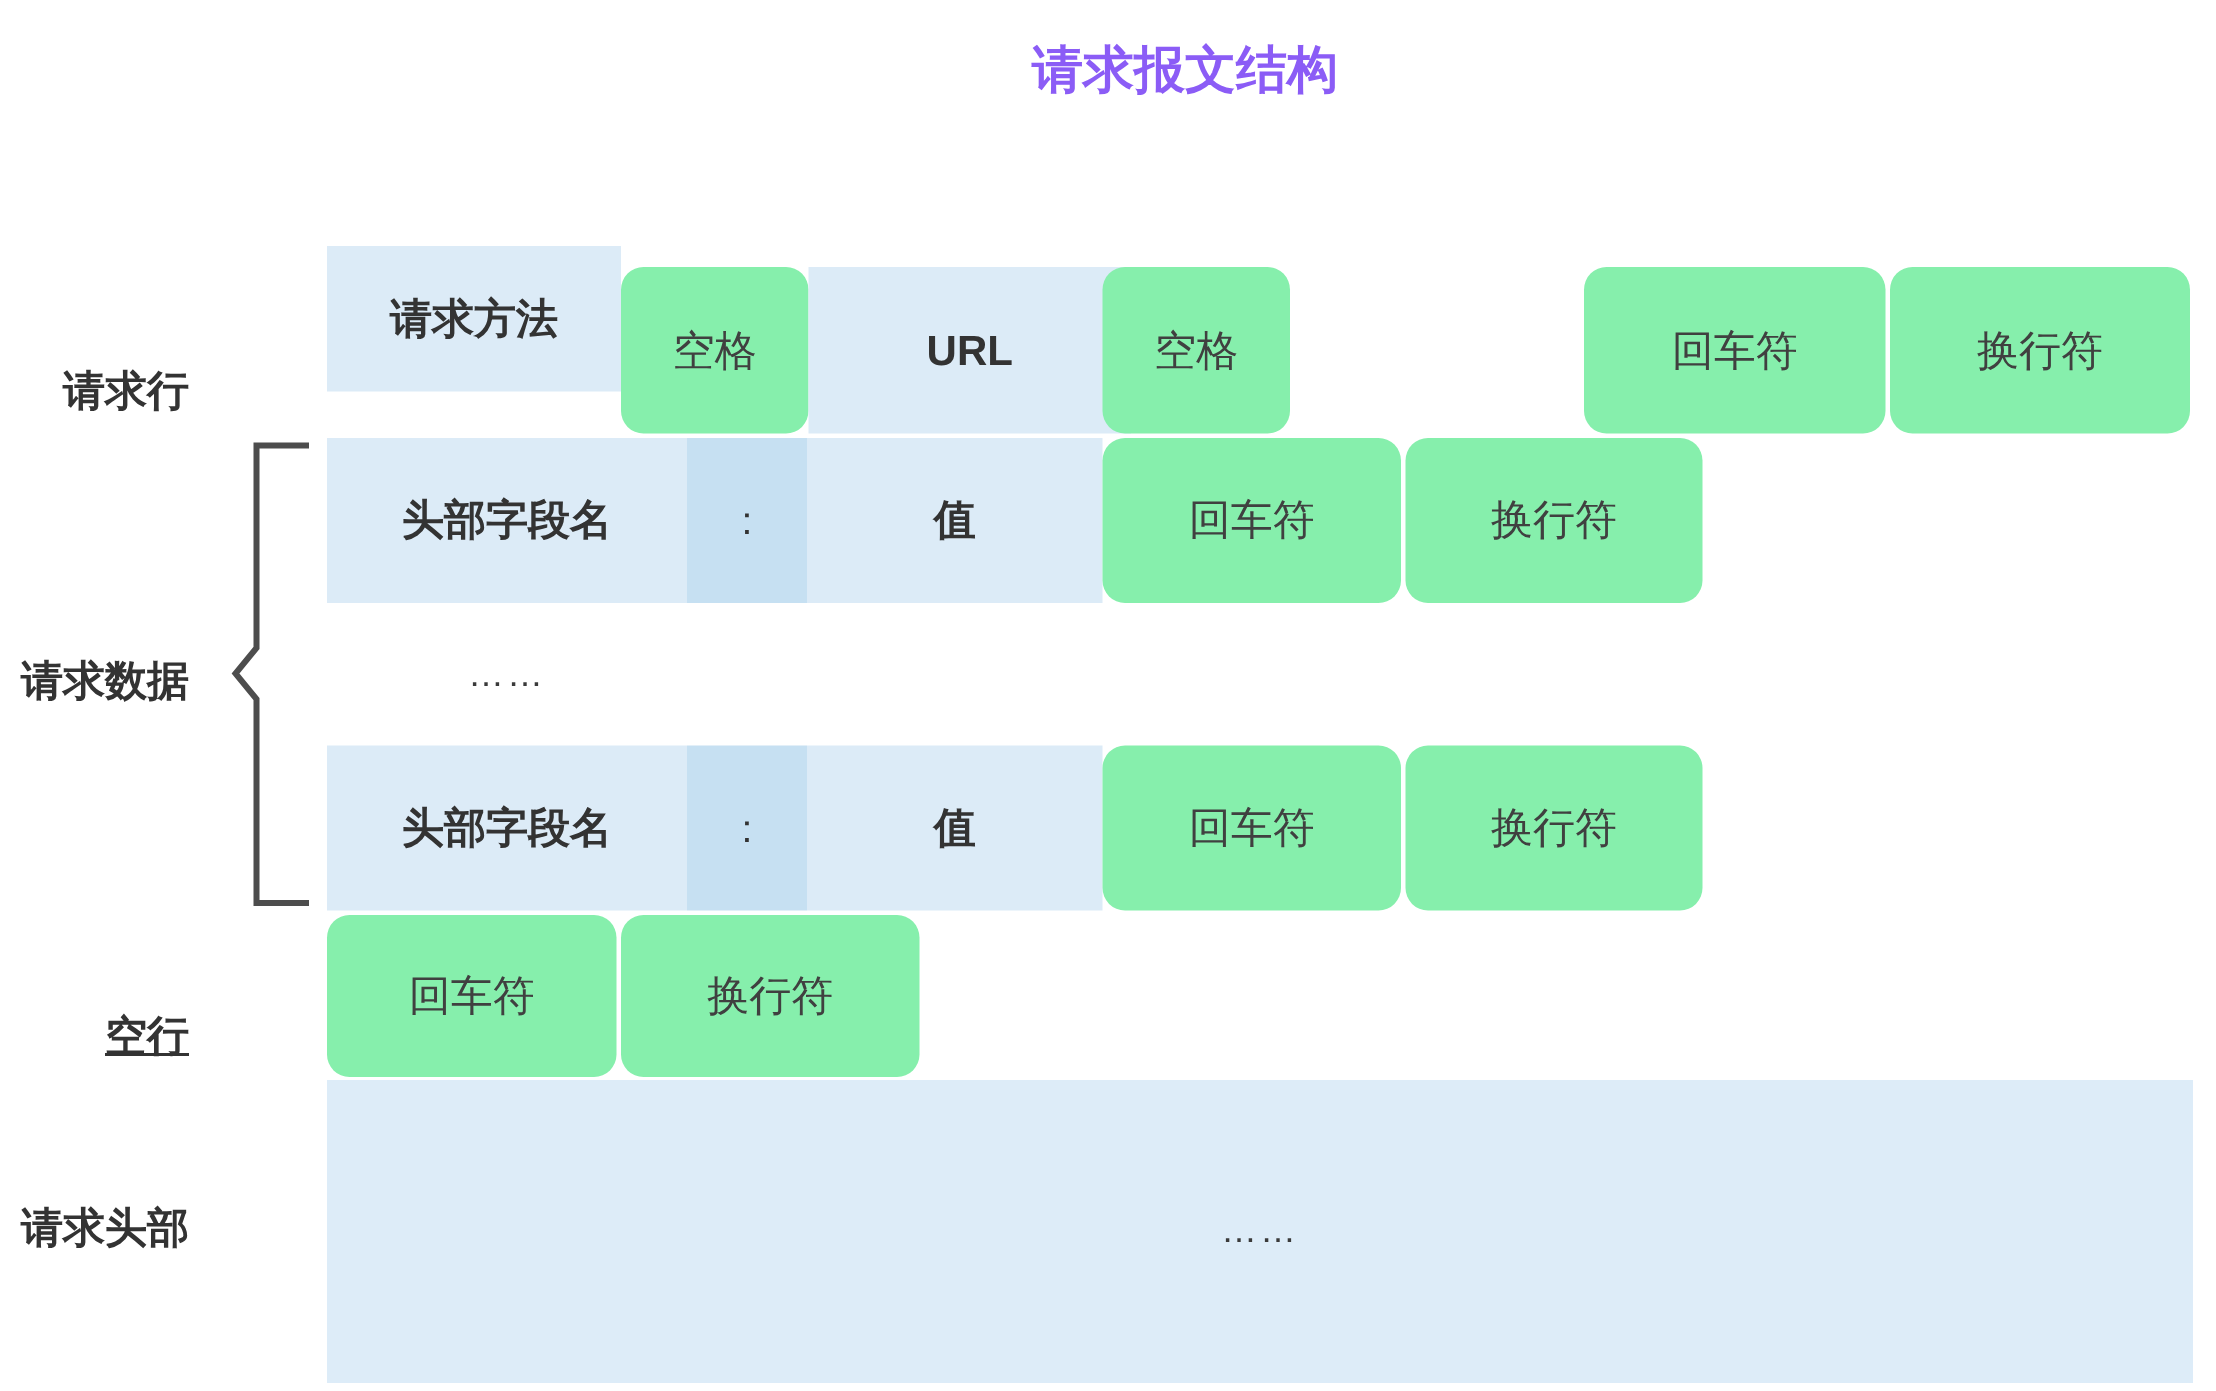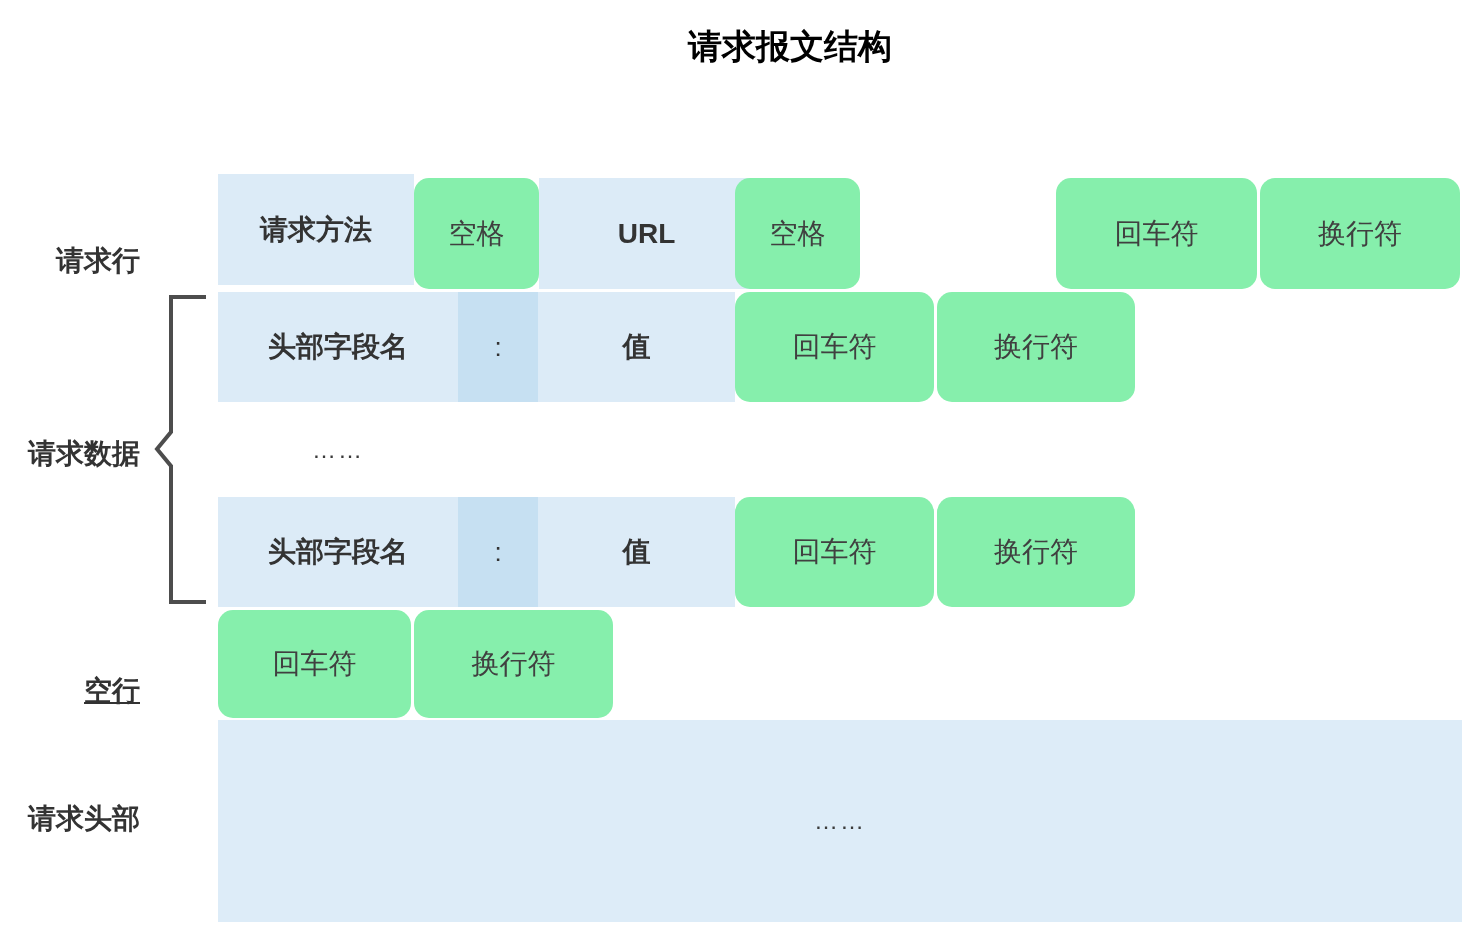--- a/index.html
+++ b/index.html
@@ -15,34 +15,33 @@
     background: #ffffff;
     overflow: hidden;
   }
   .title {
     position: absolute;
     top: 24px;
     left: 790px;
     transform: translateX(-50%);
     font-size: 34px;
     font-weight: bold;
-    color: #000000;
+    color: #8b5cf6;
     white-space: nowrap;
     margin: 0;
   }
   .row-label {
     position: absolute;
     left: 14px;
     width: 112px;
     text-align: right;
     font-size: 28px;
     font-weight: bold;
     color: #333333;
     white-space: nowrap;
-    margin-left: 14px;
   }
   .cell {
     position: absolute;
     display: flex;
     align-items: center;
     justify-content: center;
     font-size: 28px;
     color: #404040;
     white-space: nowrap;
   }
@@ -83,21 +82,21 @@
 
   <div class="row-label" style="top:242px;">请求行</div>
   <div class="row-label" style="top:435px;">请求数据</div>
   <div class="row-label" style="top:672px;text-decoration:underline;">空行</div>
   <div class="row-label" style="top:800px;">请求头部</div>
 
   <svg class="brace" width="60" height="316" viewBox="0 0 60 316">
     <polyline points="56,5 21,5 21,140 7,157 21,174 21,310 56,310" fill="none" stroke="#4d4d4d" stroke-width="4" stroke-linejoin="miter"></polyline>
   </svg>
 
-  <div class="cell blue" style="left:218px;top:174px;width:196px;height:111px">请求方法</div>
+  <div class="cell blue" style="left:218px;top:164px;width:196px;height:97px">请求方法</div>
   <div class="cell gray" style="left:414px;top:178px;width:125px;height:111px">空格</div>
   <div class="cell blue" style="left:539px;top:178px;width:215px;height:111px">URL</div>
   <div class="cell gray" style="left:735px;top:178px;width:125px;height:111px">空格</div>
   <div class="cell gray" style="left:1056px;top:178px;width:201px;height:111px">回车符</div>
   <div class="cell gray" style="left:1260px;top:178px;width:200px;height:111px">换行符</div>
 
   <div class="cell blue" style="left:218px;top:292px;width:240px;height:110px">头部字段名</div>
   <div class="cell accent" style="left:458px;top:292px;width:80px;height:110px">:</div>
   <div class="cell blue" style="left:538px;top:292px;width:197px;height:110px">值</div>
   <div class="cell gray" style="left:735px;top:292px;width:199px;height:110px">回车符</div>

